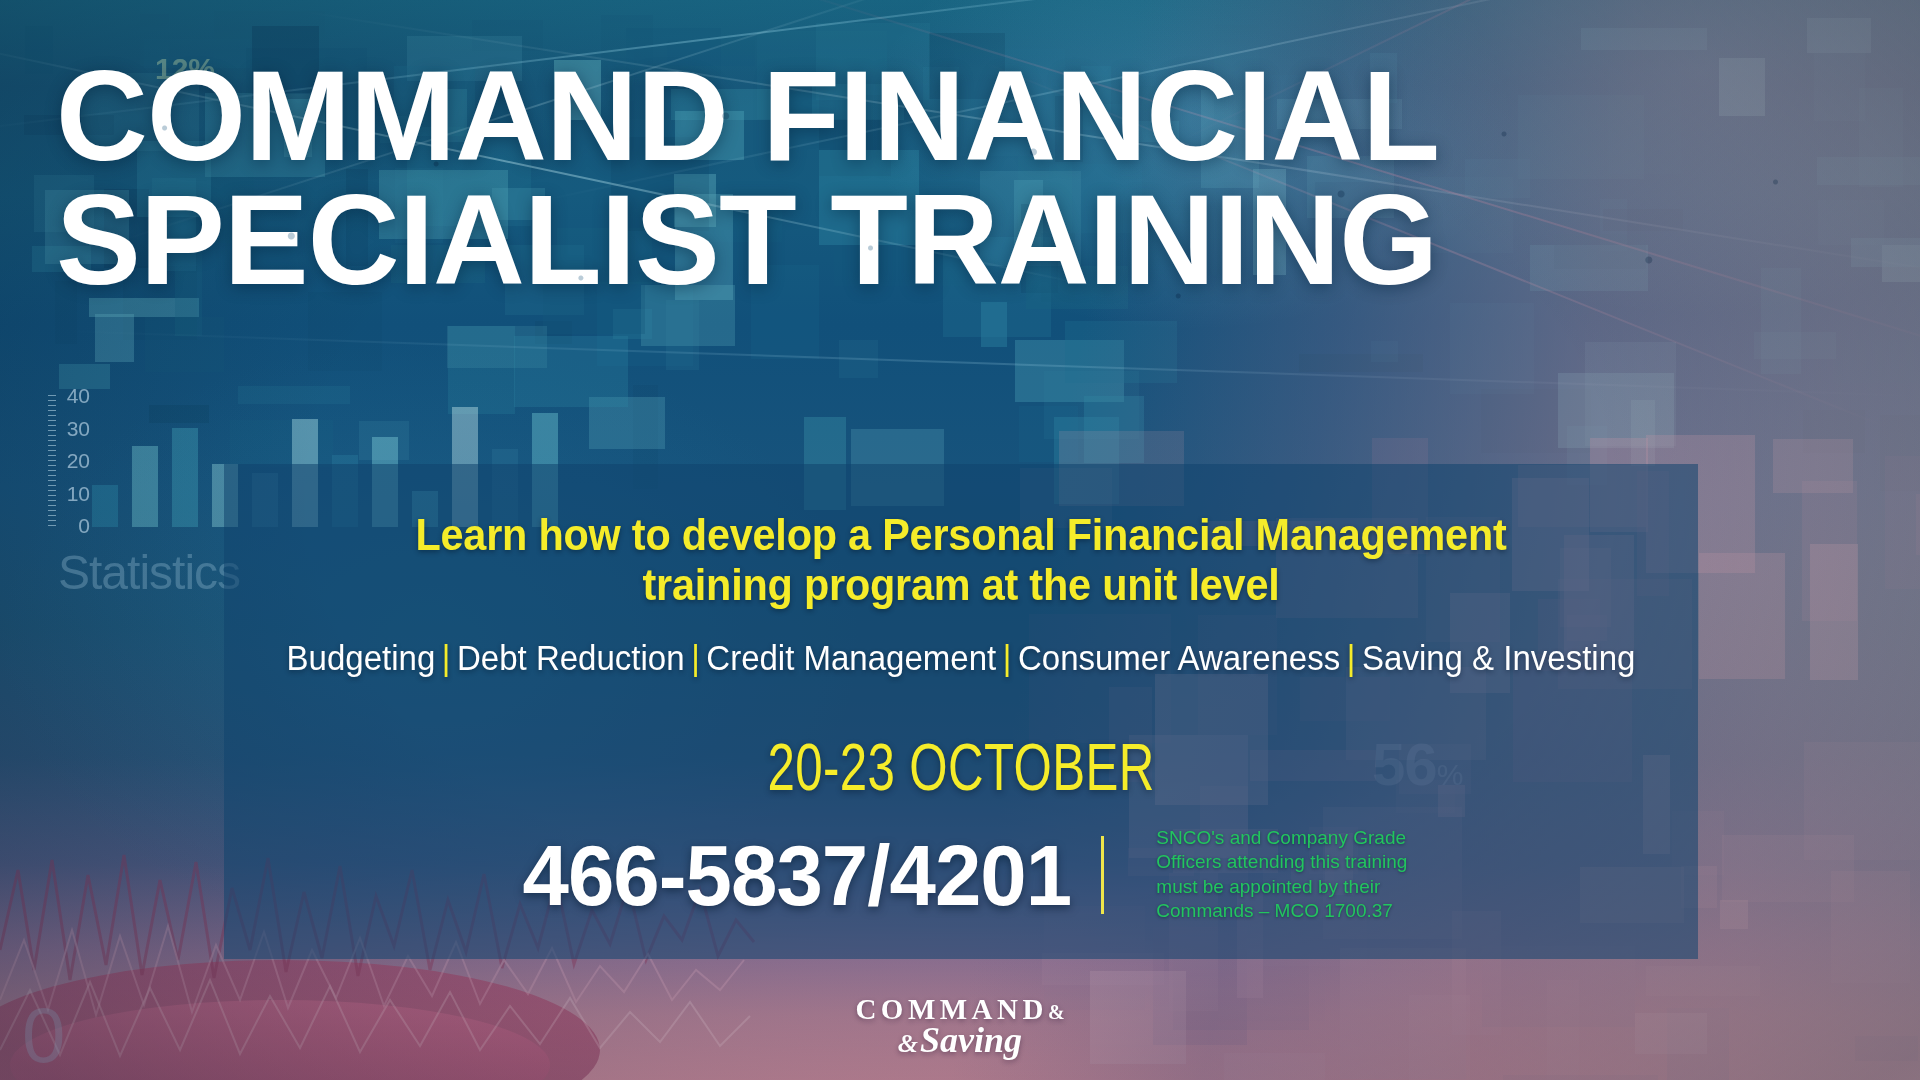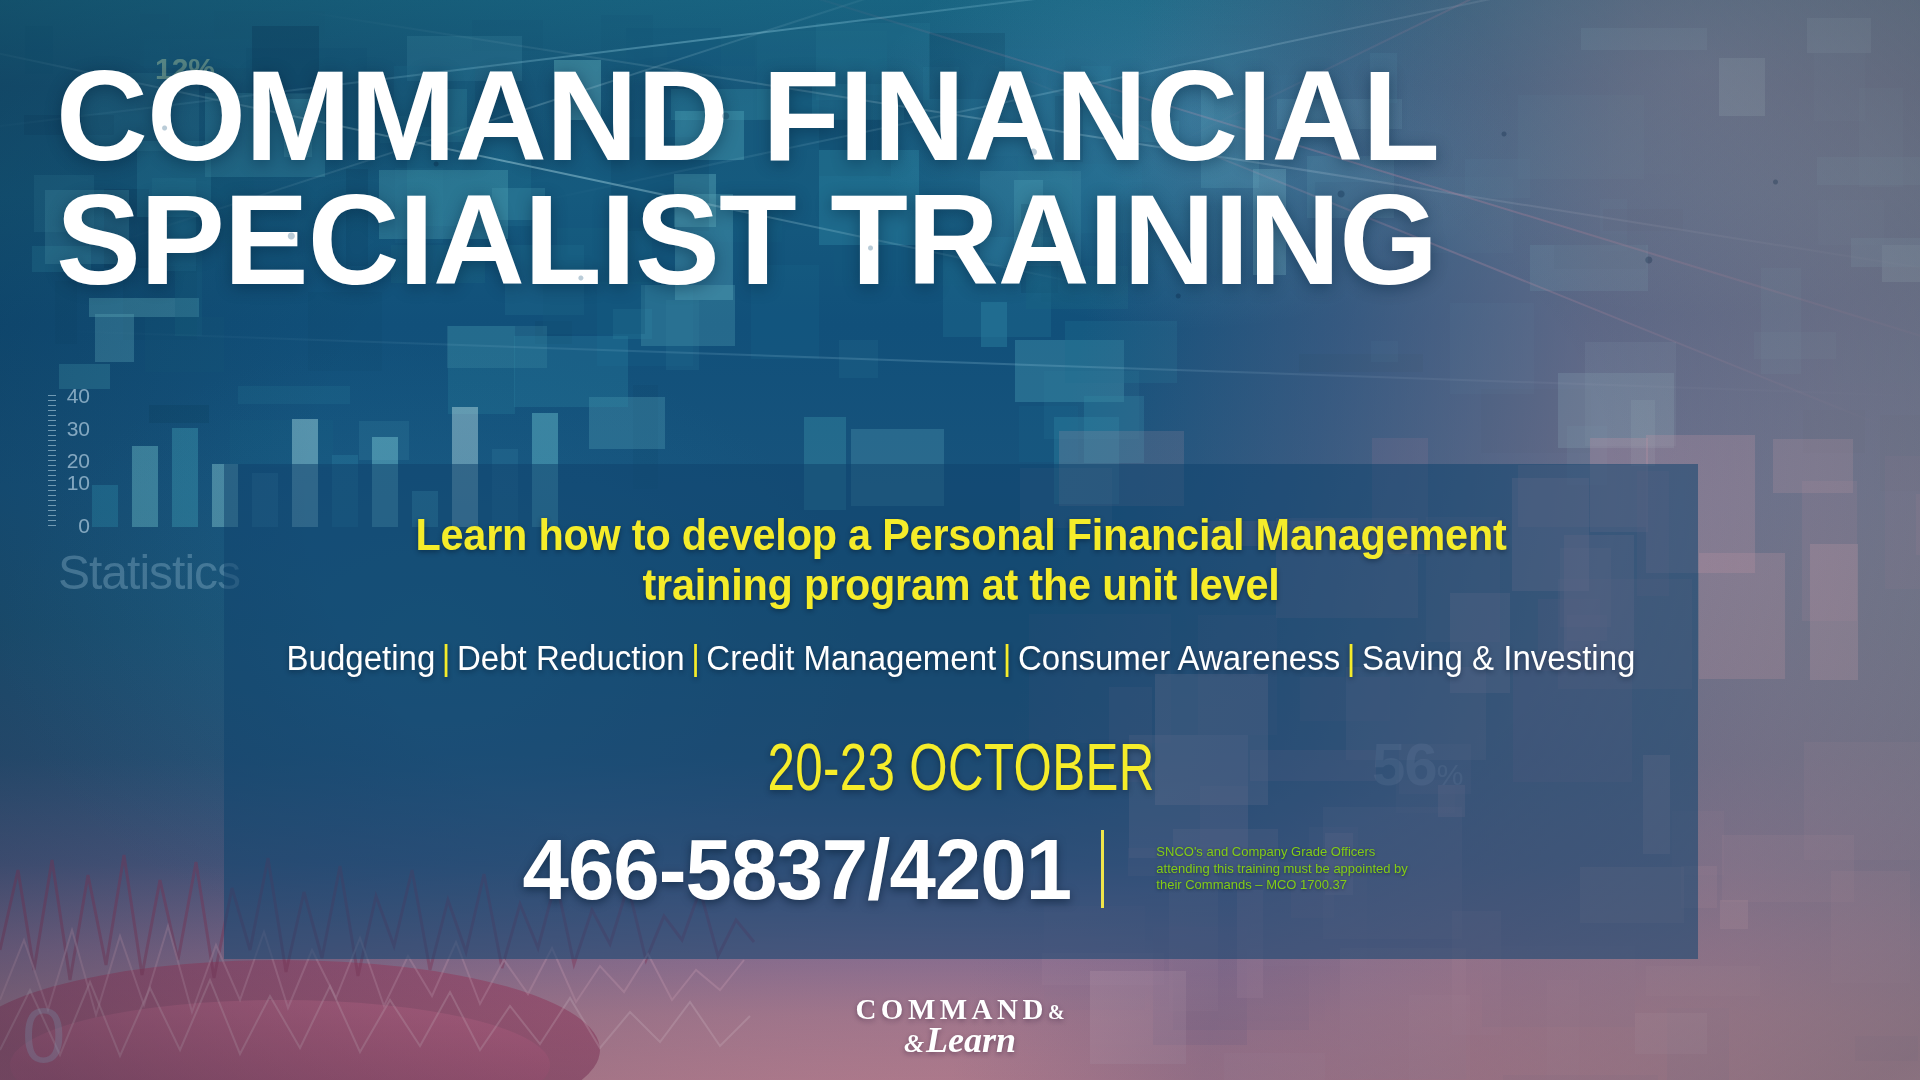--- a/index.html
+++ b/index.html
@@ -142,21 +142,21 @@
   #phone{
     color:#ffffff;font-size:86px;font-weight:700;letter-spacing:-1px;
     transform:scaleX(0.97);
     text-shadow:0 3px 9px rgba(0,20,40,0.5);
     line-height:1;
   }
   #divider{
     width:3px;height:78px;background:#f0e64a;margin:0 16px 0 22px;flex:none;
   }
   #fineprint{
-    color:#84cc16;font-size:13px;line-height:1.28;max-width:252px;
+    color:#22c55e;font-size:19px;line-height:1.28;max-width:252px;
     font-weight:400;text-shadow:0 1px 3px rgba(0,20,40,0.5);margin-left:36px;
   }
 
   
   #logo{
     position:absolute;left:0;right:0;top:995px;text-align:center;color:#ffffff;
   }
   #logo-top{
     font-family:"Liberation Serif",serif;font-weight:700;font-size:29px;
     letter-spacing:4.5px;line-height:1;display:inline-block;
@@ -468,21 +468,21 @@
   </div>
 
   <div class="bgtext" id="bg-percent-top">12%</div>
 
   <div class="bgtext" id="bg-zero-bl">0</div>
 
   <div id="axis">
       <div class="axis-lab" style="top: -11px;">40</div>
       <div class="axis-lab" style="top: 21.5px;">30</div>
       <div class="axis-lab" style="top: 54px;">20</div>
-      <div class="axis-lab" style="top: 76px;">10</div>
+      <div class="axis-lab" style="top: 87px;">10</div>
       <div class="axis-lab" style="top: 119px;">0</div>
     </div>
   <div id="axis-ruler"></div>
 
   <div class="title-wrap">
     <div class="title-line" id="title1" style="transform: scaleX(0.994475);">COMMAND FINANCIAL</div>
     <div class="title-line" id="title2" style="transform: scaleX(0.994475);">SPECIALIST TRAINING</div>
     <div class="grunge-mask"></div>
   </div>
 
@@ -500,17 +500,17 @@
       <div id="fineprint">SNCO's and Company Grade Officers attending this training must be appointed by their Commands – MCO 1700.37</div>
     </div>
 
   </div>
 
   <div id="logo">
     <div id="logo-top">
       <span>COMMAND</span><span id="logo-amp">&amp;</span>
     </div>
     <div id="logo-bottom">
-      <span class="amp2">&amp;</span><span>Learn</span>
+      <span class="amp2">&amp;</span><span>Saving</span>
     </div>
   </div>
 
 </div>
 
 </body></html>

